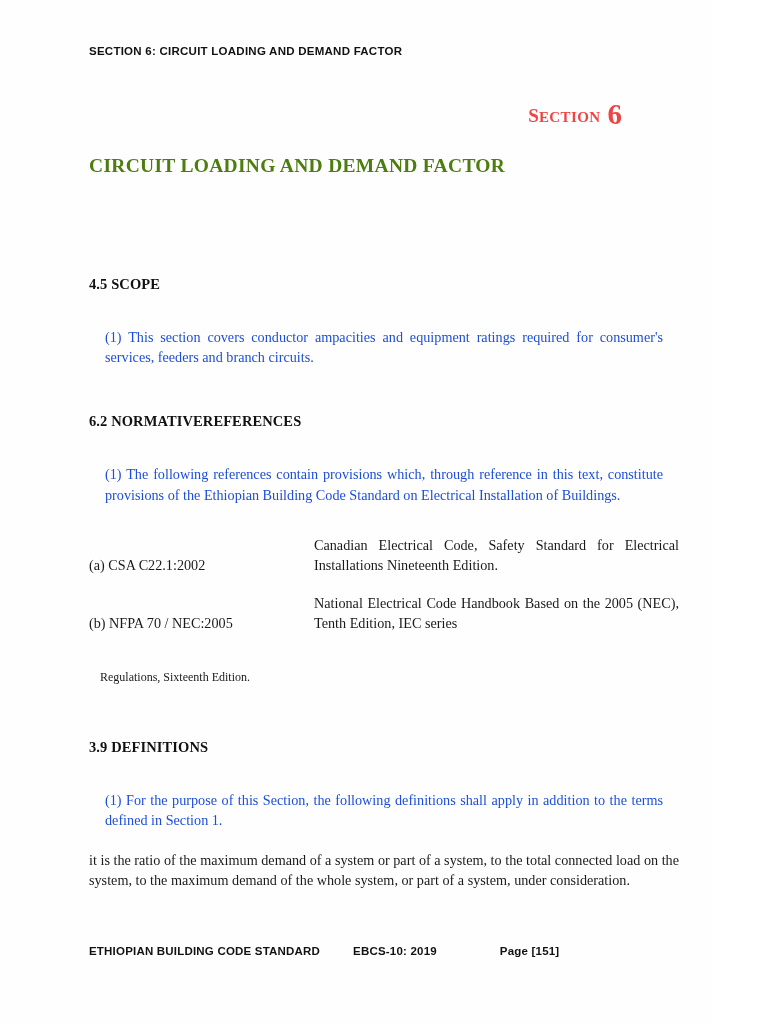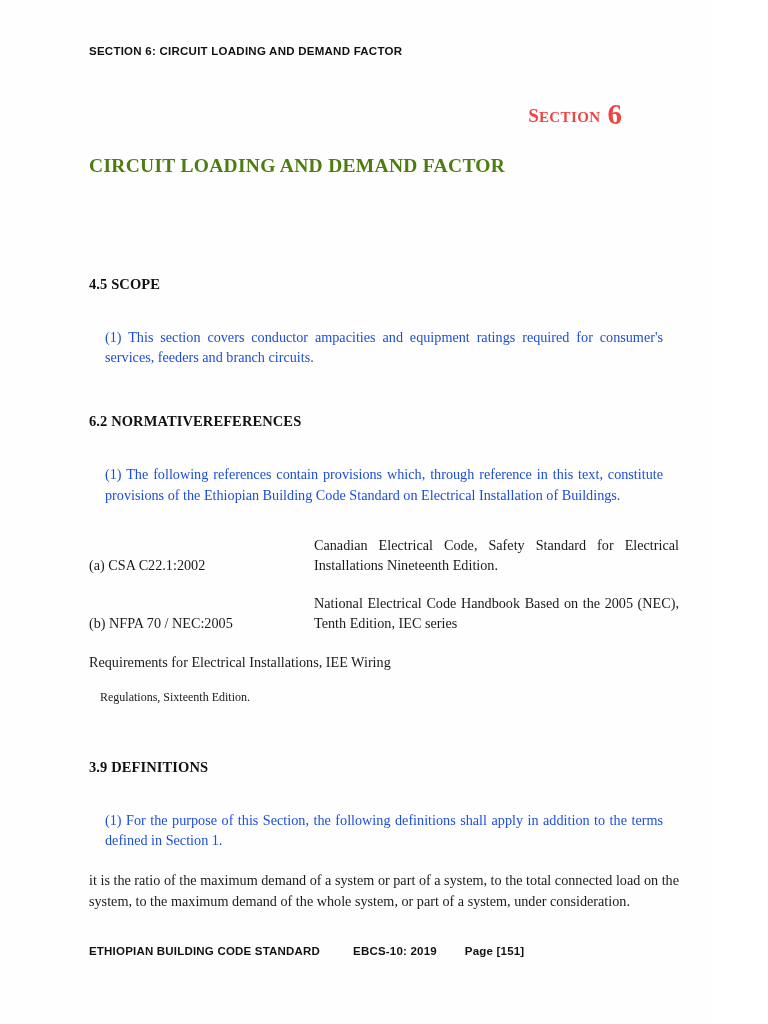--- a/index.html
+++ b/index.html
@@ -164,21 +164,21 @@
     width: 600px;
     font-family: "Liberation Sans", "DejaVu Sans", sans-serif;
     font-weight: bold;
     font-size: 11.5px;
     letter-spacing: 0.2px;
     color: #111;
     white-space: nowrap;
   }
   .footer .f-standard { display: inline-block; }
   .footer .f-code { display: inline-block; margin-left: 33px; }
-  .footer .f-page { display: inline-block; margin-left: 28px; }
+  .footer .f-page { display: inline-block; margin-left: 63px; }
 </style>
 </head>
 <body>
 
 <div class="page">
 
   <div class="running-header">SECTION 6: CIRCUIT LOADING AND DEMAND FACTOR</div>
 
   <div class="section-label">
     <span class="sc-first">S</span><span class="sc-rest">ECTION</span><span class="sec-num">6</span>
@@ -205,21 +205,20 @@
         <div class="ref-val">Canadian Electrical Code, Safety Standard for Electrical Installations Nineteenth Edition.</div>
       </div>
 
       <div class="ref-row">
         <div class="ref-key">(b) NFPA 70 / NEC:2005</div>
         <div class="ref-val">National Electrical Code Handbook Based on the 2005 (NEC), Tenth Edition, IEC series</div>
       </div>
 
       <div class="ref-row">
         <div style="flex:1 1 auto;">
-          <div class="ref-val ragged">Requirements for Electrical Installations, IEE Wiring</div>
           <div class="ref-cont">Regulations, Sixteenth Edition.</div>
         </div>
       </div>
 
     </div>
 
     <div style="height:34px;"></div>
 
     <h2 class="heading">3.9 DEFINITIONS</h2>
     <div class="gap-after-heading"></div>

